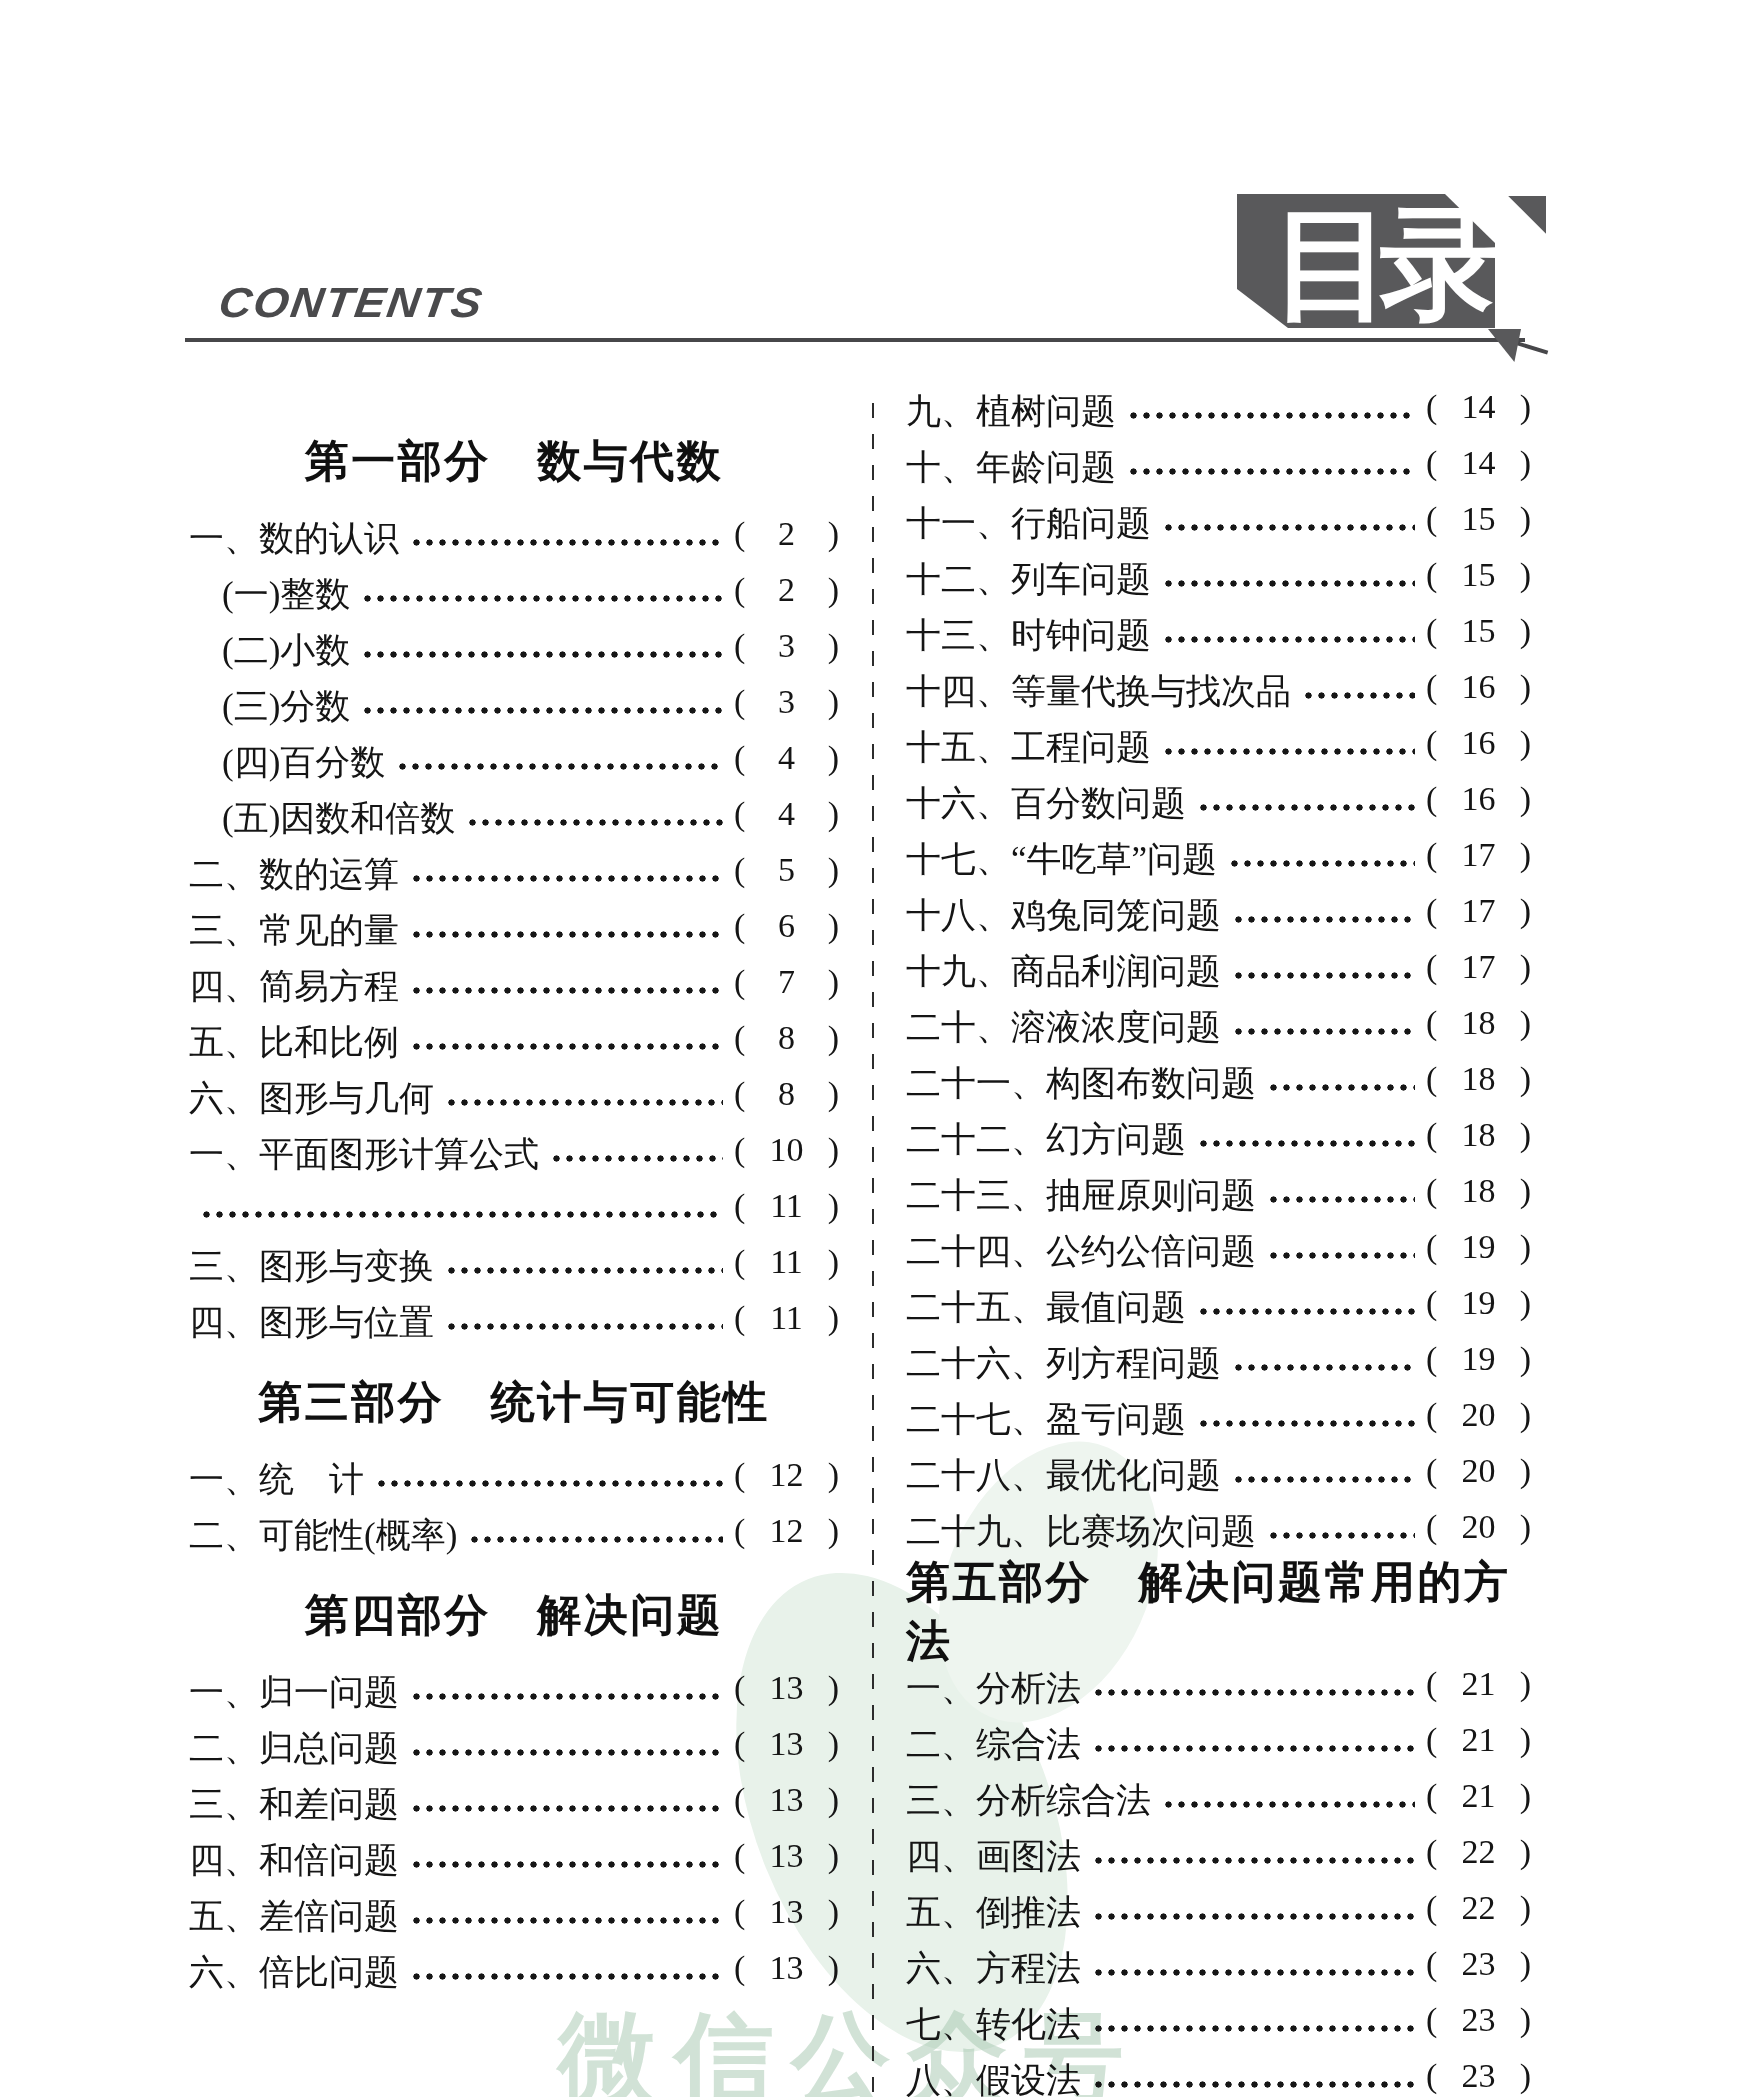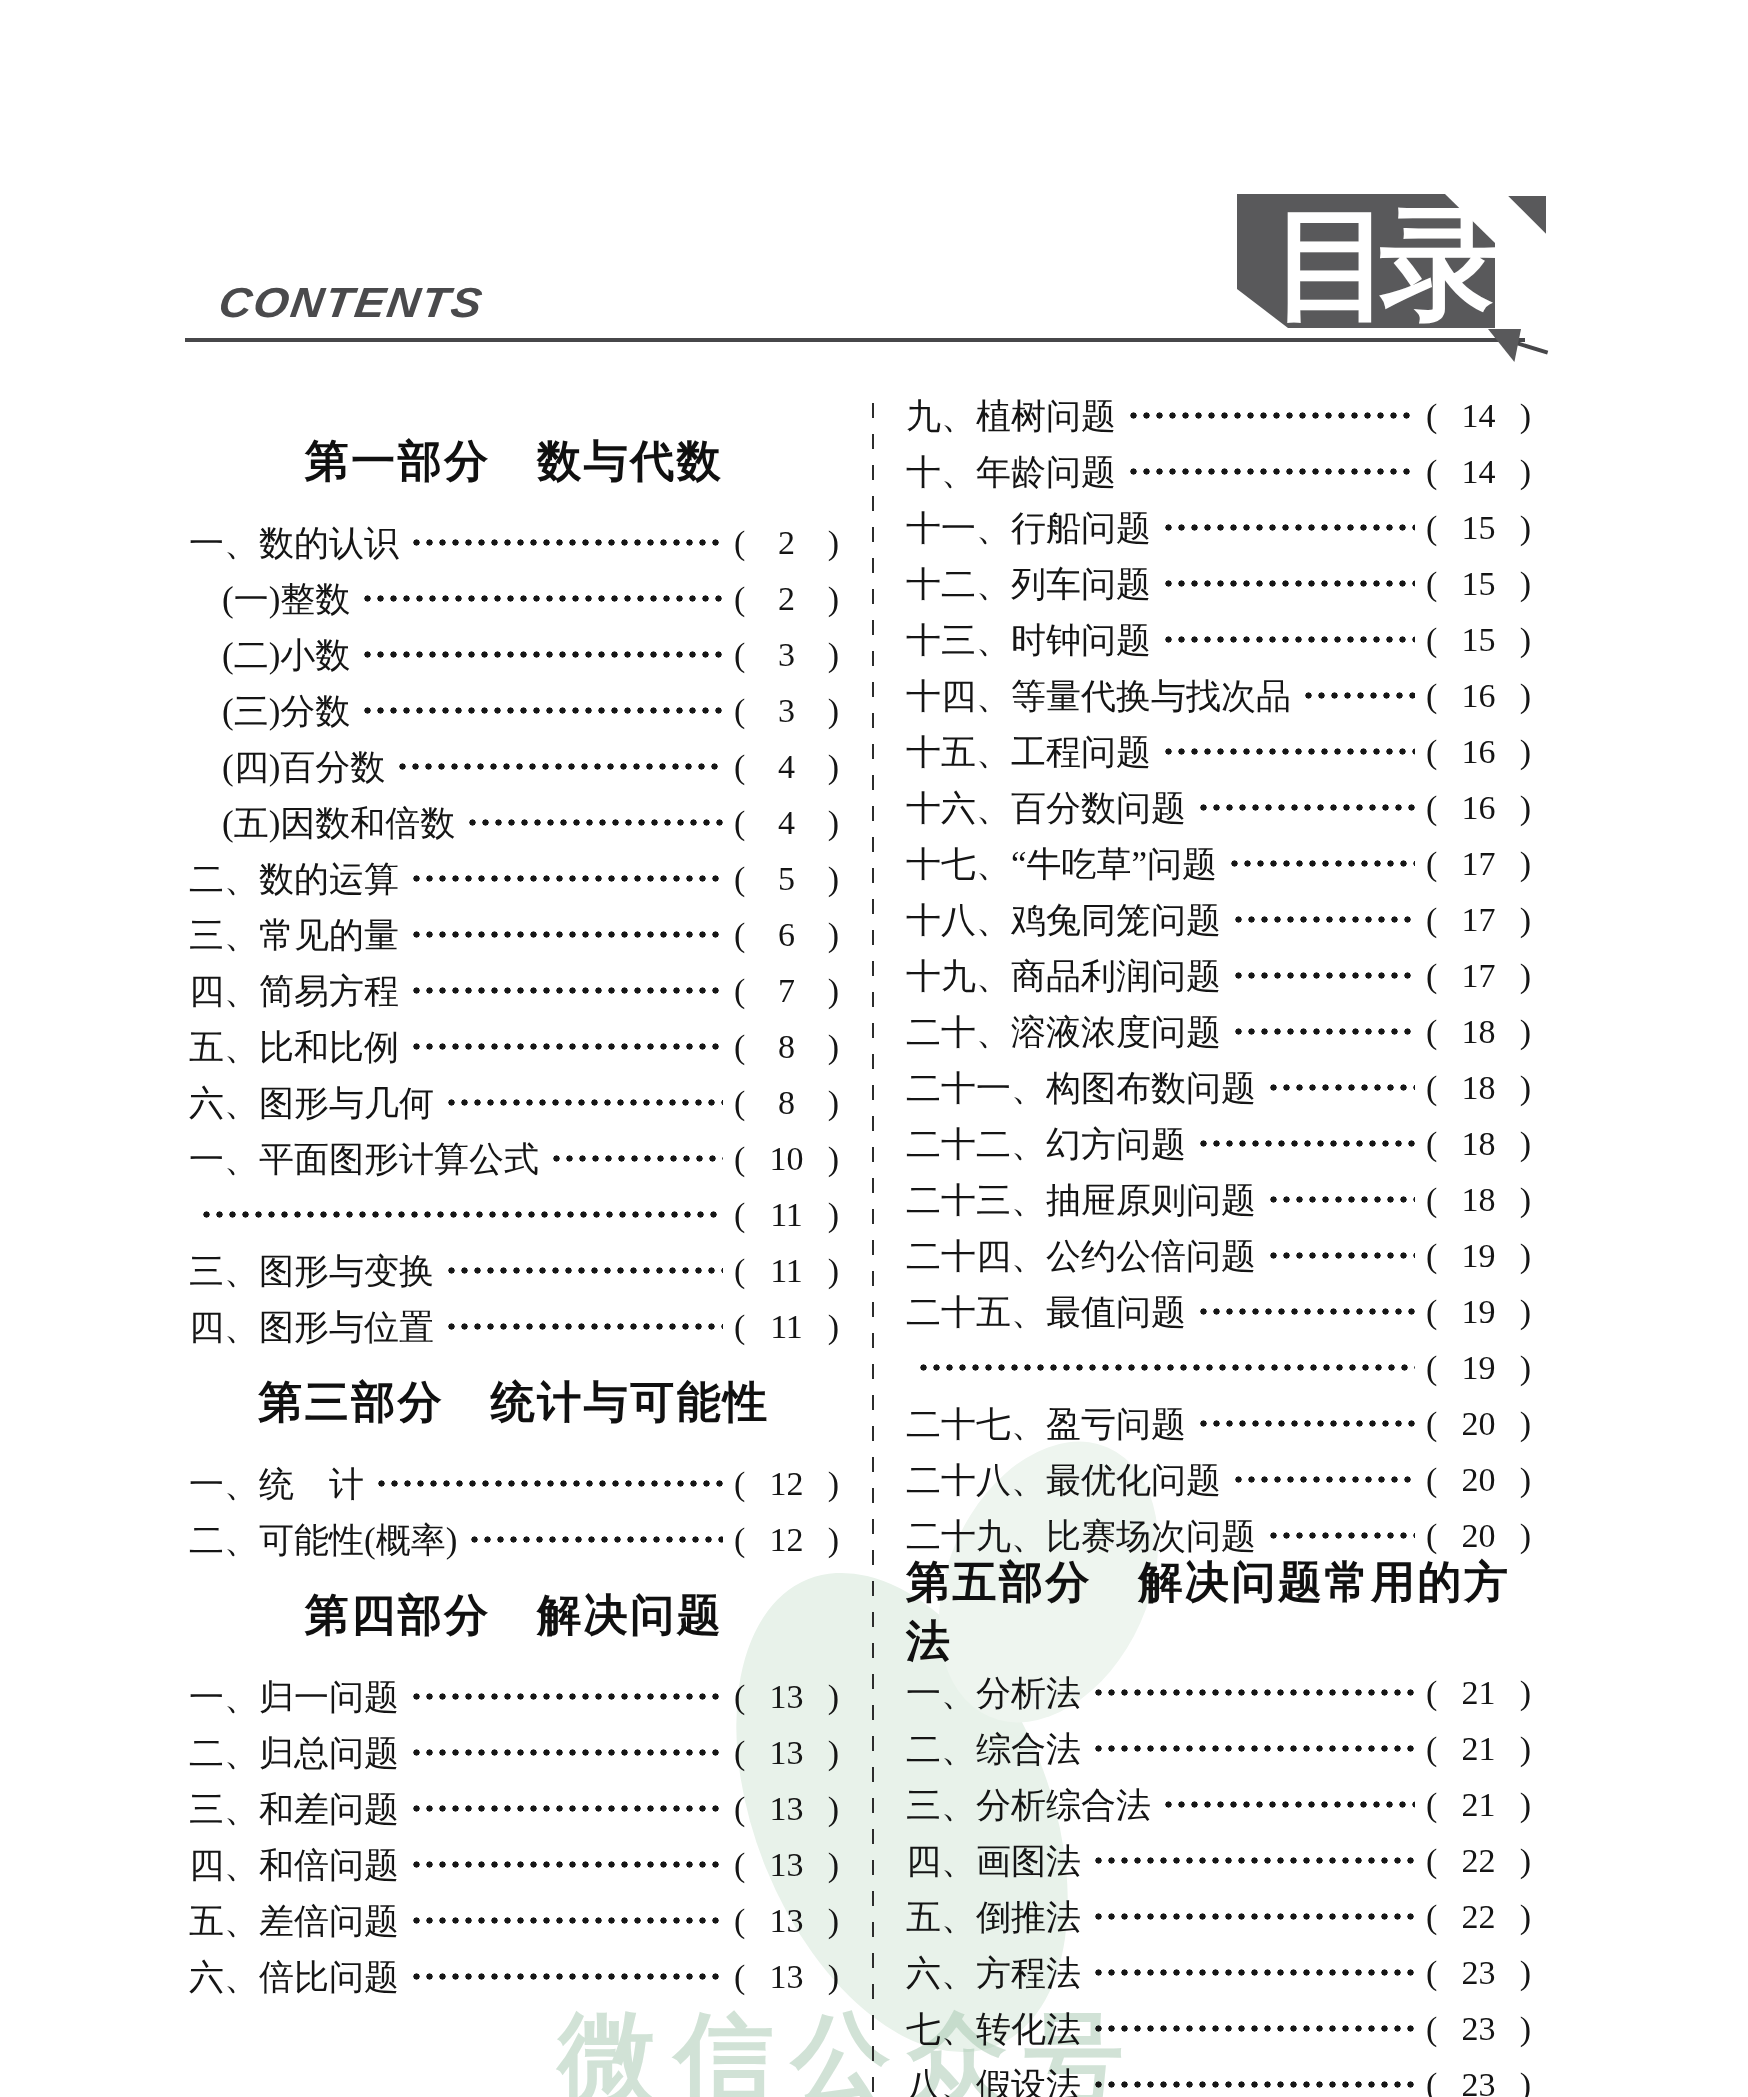--- a/index.html
+++ b/index.html
@@ -32,21 +32,21 @@
   .wm-leaf2{left:948px;top:1435px;width:201px;height:294px;background:#eef5ef;border-radius:50%;
       transform:rotate(24deg);}
   .wm-text{position:absolute;z-index:0;font-family:"Liberation Sans",sans-serif;font-weight:bold;
       font-size:99px;line-height:105px;letter-spacing:17.6px;color:rgba(167,199,176,0.52);white-space:nowrap;}
   .wm-line1{left:558px;top:2005px;}
 
   
   .col{position:absolute;display:flex;flex-direction:column;z-index:1;}
   .col-left{left:189px;top:414px;width:650px;}
   .col-right{left:906px;top:388px;width:625px;}
-  .row{height:56px;display:flex;align-items:center;font-size:35px;white-space:nowrap;color:#151515;}
+  .row{height:56px;display:flex;align-items:flex-start;font-size:35px;white-space:nowrap;color:#151515;}
   .row.indent{padding-left:33px;}
   .row .label{flex:none;}
   .leader{flex:1 1 auto;align-self:stretch;margin:0 11px;
       background:radial-gradient(circle, #161616 2.9px, rgba(0,0,0,0) 3.4px) repeat-x left center;
       background-size:13px 9.2px;}
   .pageref{flex:none;width:105px;display:flex;justify-content:space-between;align-items:center;
       font-size:34px;color:#151515;}
   .sec-title{height:59px;margin:18px 0 24px;display:flex;align-items:center;justify-content:center;
       font-size:44px;font-weight:bold;letter-spacing:2.5px;color:#101010;}
 
@@ -433,20 +433,21 @@
       <div class="row">
     <span class="label">二十五、最值问题</span>
     <span class="leader"></span>
     <span class="pageref">
       <span class="pr-open">(</span>
       <span class="pr-num">19</span>
       <span class="pr-close">)</span>
     </span>
   </div>
       <div class="row">
+    <span class="label">二十六、列方程问题</span>
     <span class="leader"></span>
     <span class="pageref">
       <span class="pr-open">(</span>
       <span class="pr-num">19</span>
       <span class="pr-close">)</span>
     </span>
   </div>
       <div class="row">
     <span class="label">二十七、盈亏问题</span>
     <span class="leader"></span>

